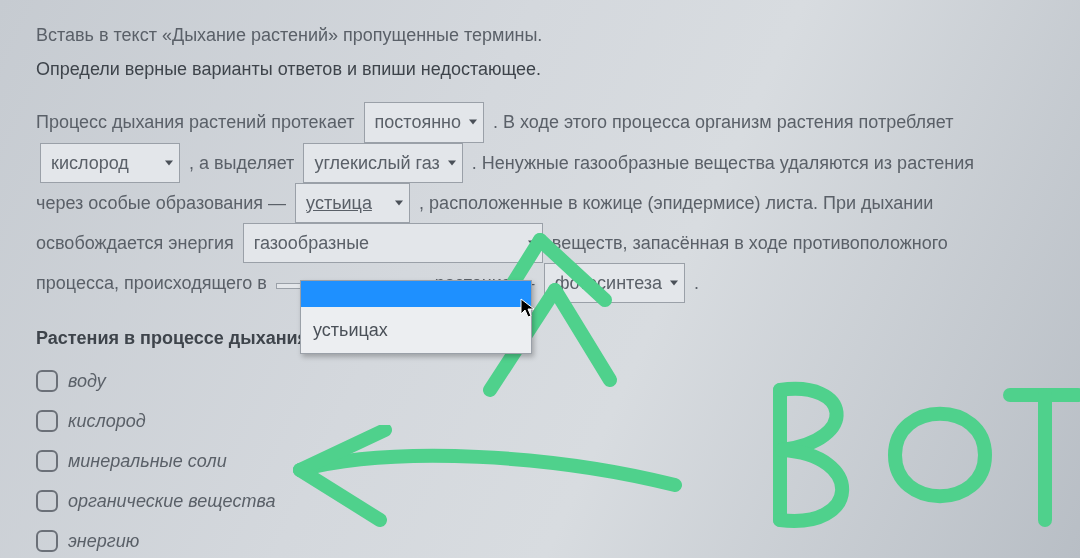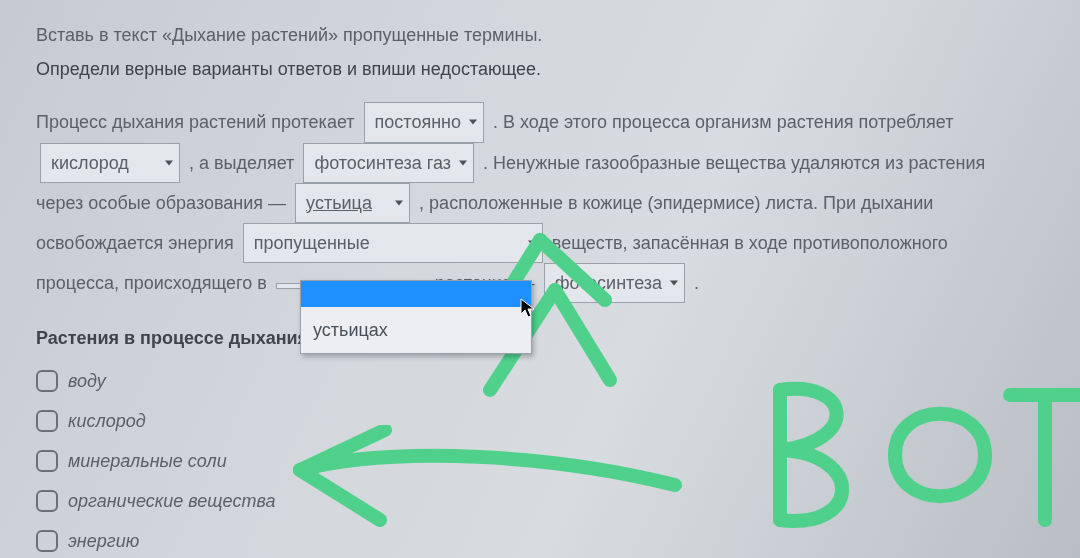--- a/index.html
+++ b/index.html
@@ -115,27 +115,27 @@
   <div class="intro-line1">Вставь в текст «Дыхание растений» пропущенные термины.</div>
   <div class="intro-line2">Определи верные варианты ответов и впиши недостающее.</div>
 </div>
 
 <div class="passage">
   <span>Процесс дыхания растений протекает</span>
   <span class="sel w1"><span>постоянно</span><span class="caret"></span></span>
   <span>. В ходе этого процесса организм растения потребляет</span><br>
   <span class="sel w2"><span>кислород</span><span class="caret"></span></span>
   <span>, а выделяет</span>
-  <span class="sel w3"><span>фотосинтеза газ</span><span class="caret"></span></span>
+  <span class="sel w3"><span>углекислый газ</span><span class="caret"></span></span>
   <span>. Ненужные газообразные вещества удаляются из растения</span><br>
   <span>через особые образования —</span>
   <span class="sel w4"><span>устьица</span><span class="caret"></span></span>
   <span>, расположенные в кожице (эпидермисе) листа. При дыхании</span><br>
   <span>освобождается энергия</span>
-  <span class="sel w5"><span>пропущенные</span><span class="caret"></span></span>
+  <span class="sel w5"><span>газообразные</span><span class="caret"></span></span>
   <span>веществ, запасённая в ходе противоположного</span><br>
   <span>процесса, происходящего в</span>
   <span class="sel w6"><span></span><span class="caret"></span></span>
   <span>растения —</span>
   <span class="sel w7"><span>фотосинтеза</span><span class="caret"></span></span>
   <span>.</span>
 </div>
 
 <div class="section-q">Растения в процессе дыхания выделяют</div>
 

